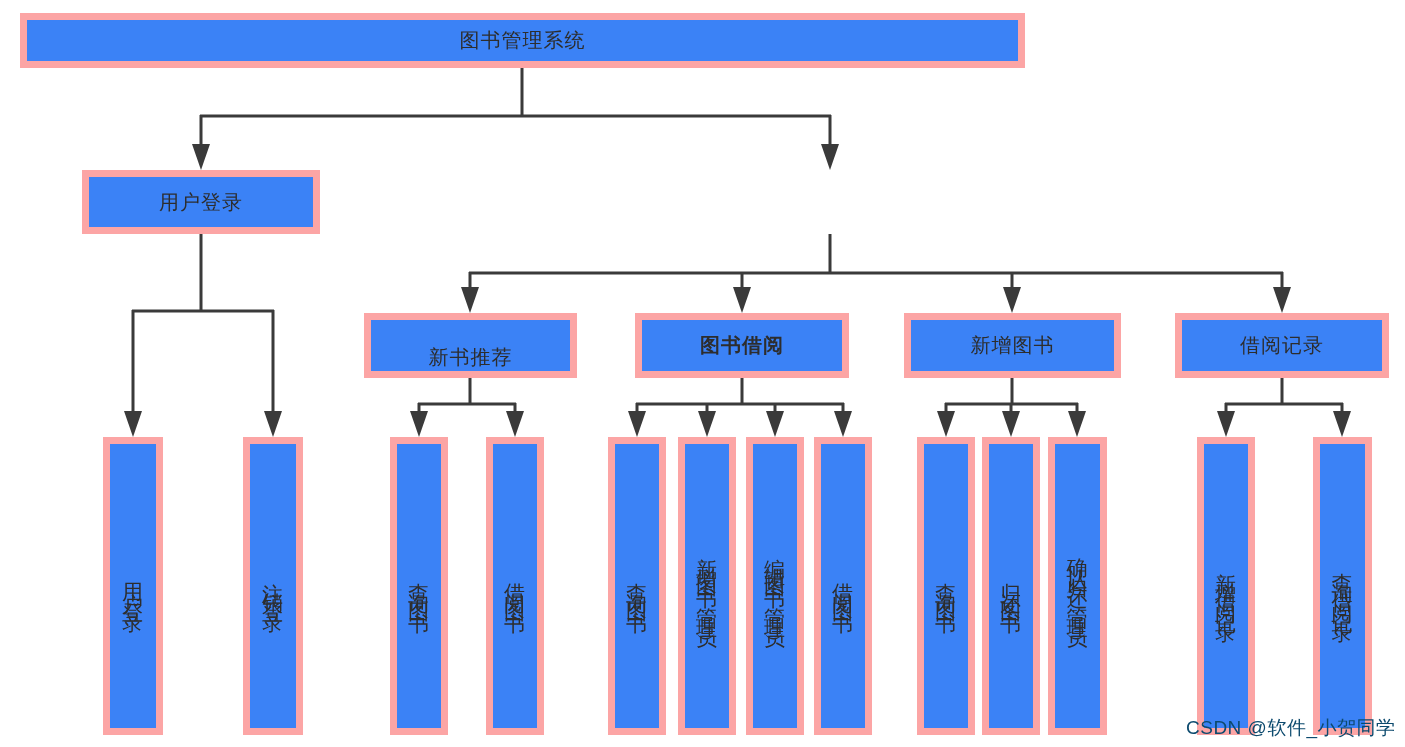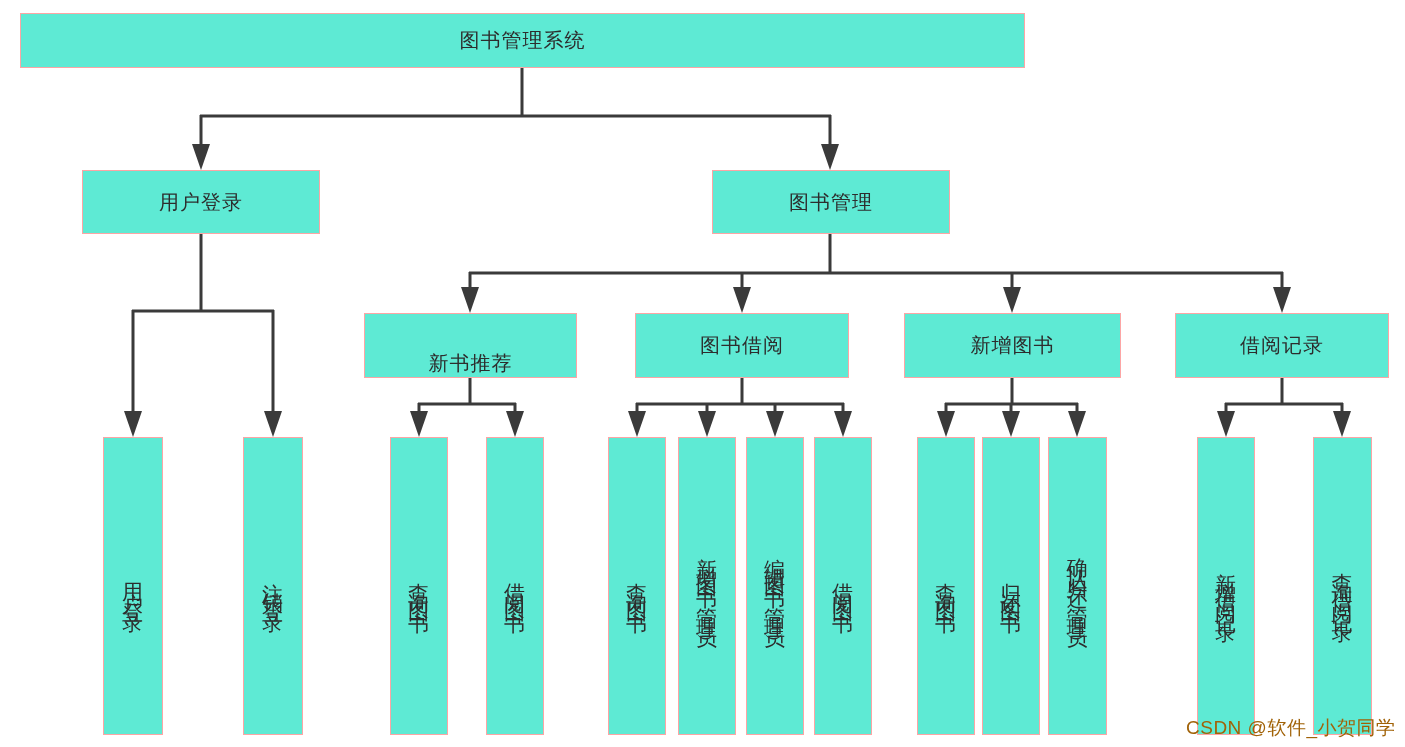--- a/index.html
+++ b/index.html
@@ -2,47 +2,47 @@
 <html><head>
 <meta charset="utf-8">
 <style>
   html,body { margin:0; padding:0; background:#ffffff; }
   .canvas {
     position:relative; width:1405px; height:747px; background:#ffffff;
     font-family:"Liberation Sans","DejaVu Sans",sans-serif; overflow:hidden;
   }
   .wires { position:absolute; left:0; top:0; z-index:1; }
   .box {
-    position:absolute; box-sizing:border-box; background:#5eead4;
-    border:1px solid #fca5a5; color:#2d2d2d; z-index:2;
+    position:absolute; box-sizing:border-box; background:#3b82f6;
+    border:7px solid #fca5a5; color:#2d2d2d; z-index:2;
     display:flex; align-items:center; justify-content:center;
   }
   .hbox { font-size:20px; letter-spacing:1px; }
   .root  { left:20px;  top:13px;  width:1005px; height:55px; }
   .n-user-login { left:82px;  top:170px; width:238px; height:64px; }
   .n-book-mgmt  { left:712px; top:170px; width:238px; height:64px; }
   .n-newbook { left:364px;  top:313px; width:213px; height:65px;align-items:flex-end; }
-  .n-borrow  { left:635px;  top:313px; width:214px; height:65px; }
+  .n-borrow  { left:635px;  top:313px; width:214px; height:65px;font-weight:bold; }
   .n-current { left:904px;  top:313px; width:217px; height:65px; }
   .n-records { left:1175px; top:313px; width:214px; height:65px; }
   .vbox { top:437px; height:298px; width:60px; }
   .vtext {
     writing-mode:vertical-rl; text-orientation:mixed;
     font-size:21px; letter-spacing:10px; line-height:1; white-space:nowrap;
   }
   .a1 { left:103px; } .a2 { left:243px; }
   .b1 { left:390px; width:58px; } .b2 { left:486px; width:58px; }
   .c1 { left:608px; width:58px; } .c2 { left:678px; width:58px; }
   .c3 { left:746px; width:58px; } .c4 { left:814px; width:58px; }
   .d1 { left:917px; width:58px; } .d2 { left:982px; width:58px; }
   .d3 { left:1048px; width:59px; }
   .e1 { left:1197px; width:58px; } .e2 { left:1313px; width:59px; }
   .watermark {
     position:absolute; left:1186px; top:715px; z-index:5;
-    font-size:19px; color:#a16207; letter-spacing:0.5px; white-space:nowrap;
+    font-size:19px; color:#0c4a6e; letter-spacing:0.5px; white-space:nowrap;
   }
 </style>
 </head>
 <body>
 
 <div class="canvas">
 
   <svg class="wires" width="1405" height="747" viewBox="0 0 1405 747">
     <path fill="none" stroke="#3a3a3a" stroke-width="3" d="
       M522 68 V116 M200 116 H831
@@ -77,23 +77,20 @@
       <polygon points="1333,411 1351,411 1342,437"></polygon>
     </g>
   </svg>
 
   <div class="box hbox root">
     <span>图书管理系统</span>
   </div>
 
   <div class="box hbox n-user-login">
     <span>用户登录</span>
-  </div>
-  <div class="box hbox n-book-mgmt">
-    <span>图书管理</span>
   </div>
 
   <div class="box hbox n-newbook">
     <span>新书推荐</span>
   </div>
   <div class="box hbox n-borrow">
     <span>图书借阅</span>
   </div>
   <div class="box hbox n-current">
     <span>新增图书</span>

